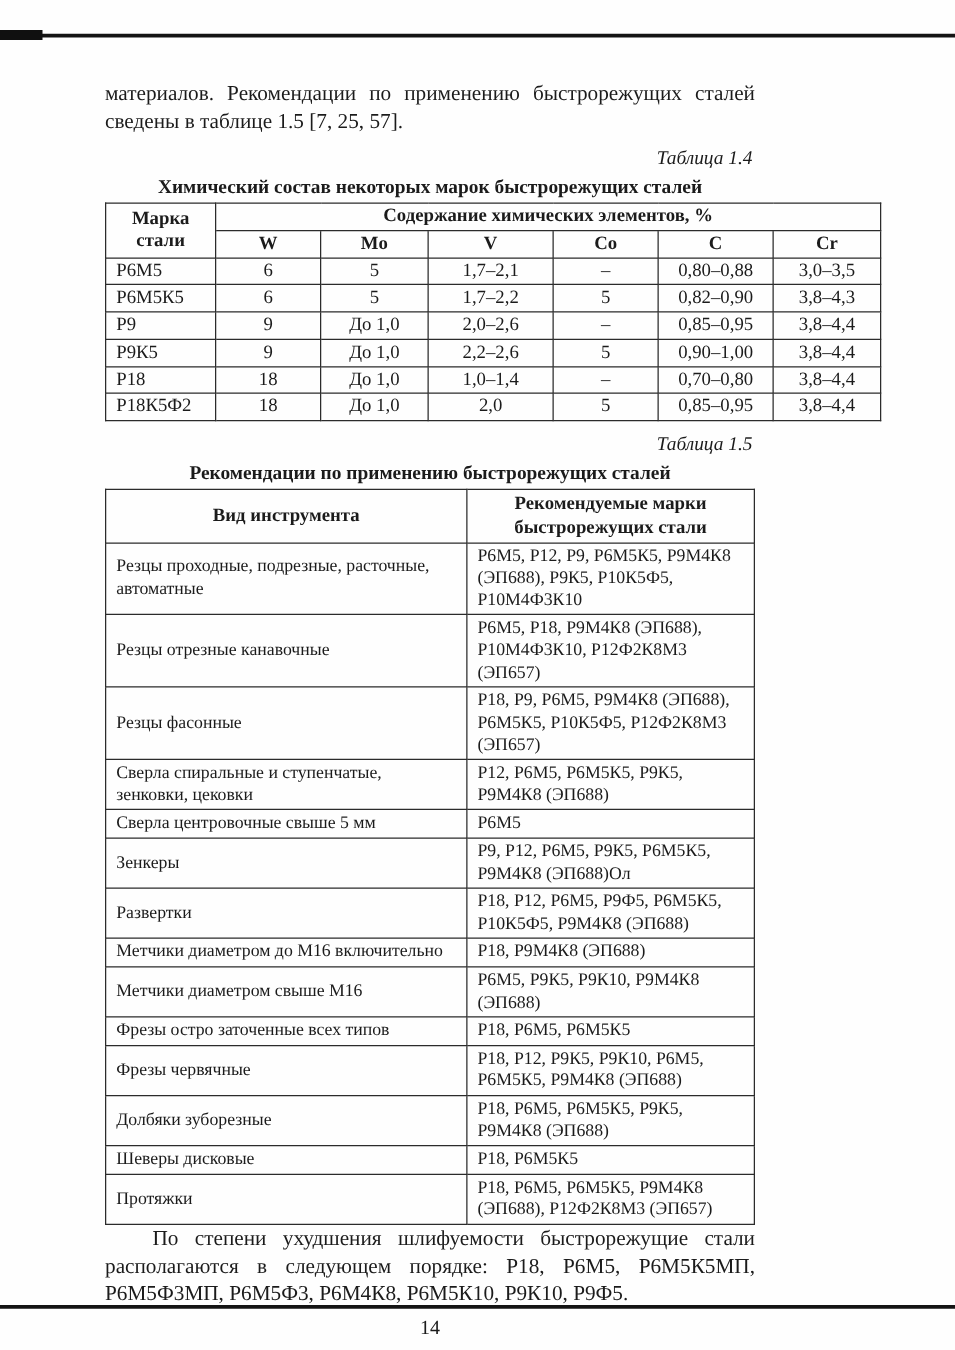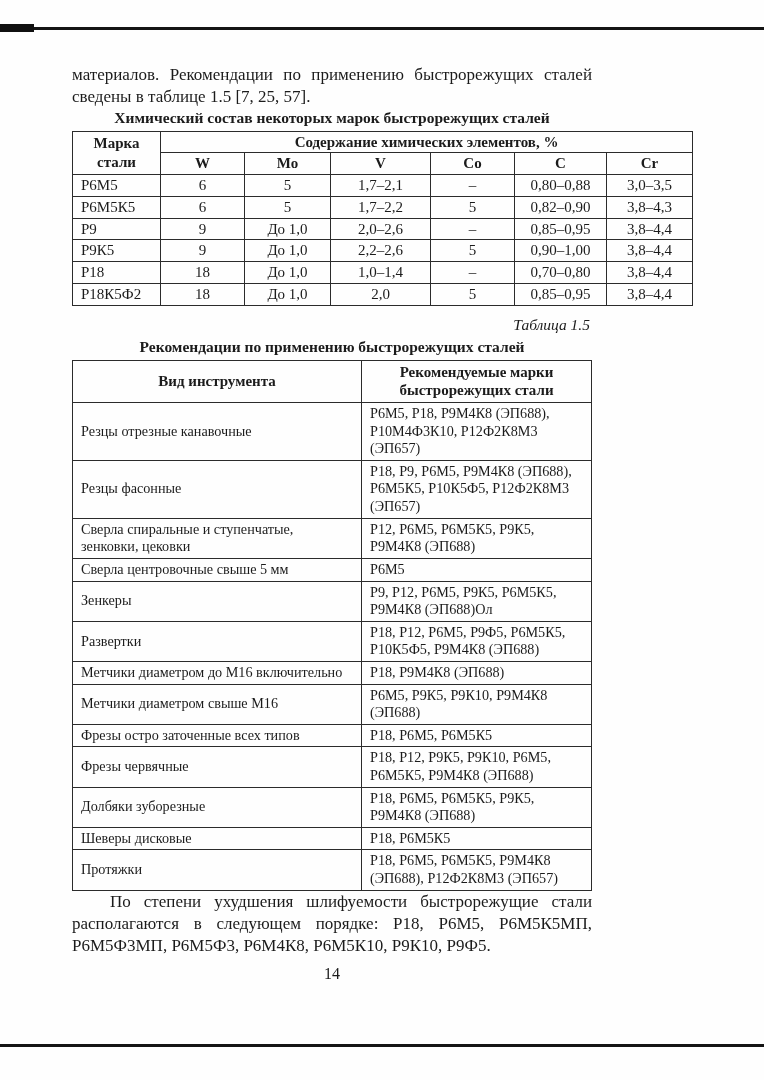--- a/index.html
+++ b/index.html
@@ -12,21 +12,21 @@
     overflow: hidden;
     font-family: "Liberation Serif", serif;
     color: #1b1b1b;
   }
   
   .scan-line { position: absolute; left: 0; width: 764px; background: #141414; }
   .scan-top { top: 27px; height: 3px; }
   .scan-bottom { top: 1044px; height: 3px; }
   .scan-blob { position: absolute; left: 0; top: 24px; width: 34px; height: 8px; background: #101010; }
 
-  .content { position: absolute; left: 72px; top: 64px; width: 520px; }
+  .content { position: absolute; left: 84px; top: 64px; width: 520px; }
 
   .para { margin: 0; font-size: 17px; line-height: 1.3; text-align: justify; }
   .closing { text-indent: 38px; }
 
   .tbl-label {
     margin: 10px 2px 3px 0;
     font-size: 15.5px;
     font-style: italic;
     text-align: right;
     line-height: 1.2;
@@ -90,20 +90,21 @@
 <div class="page">
 
   <div class="scan-line scan-top"></div>
   <div class="scan-blob"></div>
   <div class="scan-line scan-bottom"></div>
 
   <div class="content">
 
     <p class="para">материалов. Рекомендации по применению быстрорежущих сталей сведены в таблице 1.5 [7, 25, 57].</p>
 
+    <p class="tbl-label">Таблица 1.4</p>
     <p class="tbl-title">Химический состав некоторых марок быстрорежущих сталей</p>
 
     <table class="t14">
       <colgroup>
         <col class="c1">
           <col class="c2">
           <col class="c3">
           <col class="c4">
           <col class="c5">
           <col class="c6">
@@ -190,20 +191,24 @@
           <col>
       </colgroup>
       <thead>
         <tr>
           <th>Вид инструмента</th>
           <th>Рекомендуемые марки быстрорежущих стали</th>
         </tr>
       </thead>
       <tbody id="t15-body">
           <tr>
+            <td class="tool">Резцы проходные, подрезные, расточные, автоматные</td>
+            <td class="grades">Р6М5, Р12, Р9, Р6М5К5, Р9М4К8 (ЭП688), Р9К5, Р10К5Ф5, Р10М4Ф3К10</td>
+          </tr>
+          <tr>
             <td class="tool">Резцы отрезные канавочные</td>
             <td class="grades">Р6М5, Р18, Р9М4К8 (ЭП688), Р10М4Ф3К10, Р12Ф2К8М3 (ЭП657)</td>
           </tr>
           <tr>
             <td class="tool">Резцы фасонные</td>
             <td class="grades">Р18, Р9, Р6М5, Р9М4К8 (ЭП688), Р6М5К5, Р10К5Ф5, Р12Ф2К8М3 (ЭП657)</td>
           </tr>
           <tr>
             <td class="tool">Сверла спиральные и ступенчатые, зенковки, цековки</td>
             <td class="grades">Р12, Р6М5, Р6М5К5, Р9К5, Р9М4К8 (ЭП688)</td>

